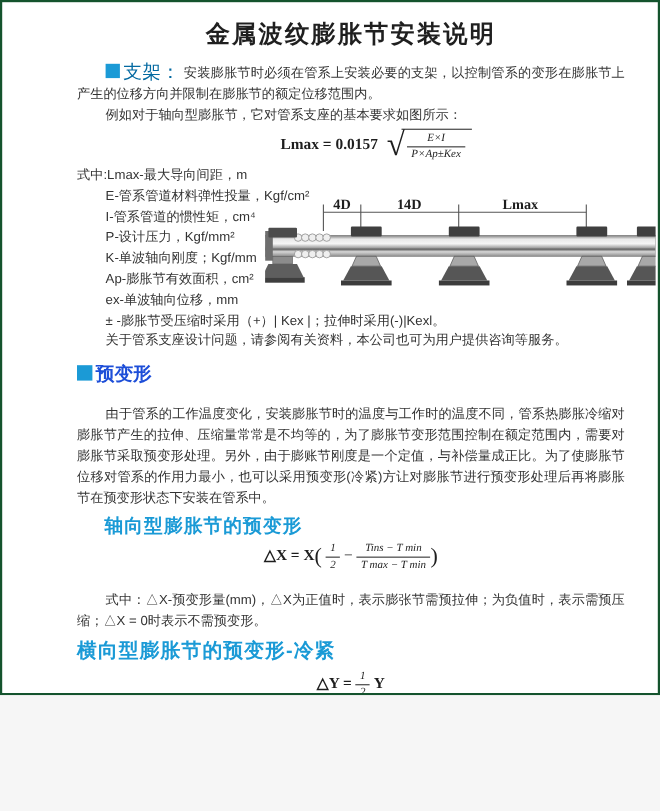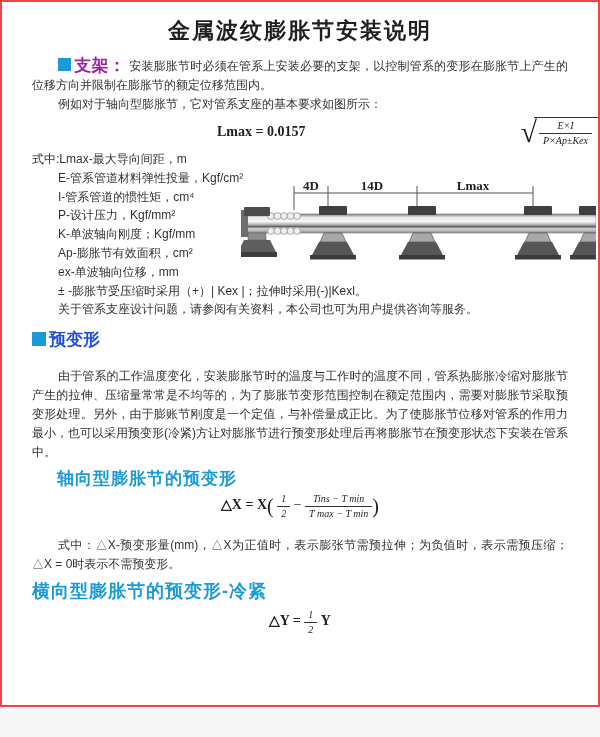--- a/index.html
+++ b/index.html
@@ -1,46 +1,46 @@
 <!DOCTYPE html>
 <html><head>
 <meta charset="utf-8">
 <style>
   html,body { margin:0; padding:0; background:#f6f6f6; }
   .page {
-    position:relative; width:600px; height:707px; box-sizing:border-box;
-    background:#ffffff; border:2px solid #ef4444; overflow:hidden;
-    font-family:"Liberation Sans", sans-serif; color:#333;
+    position:relative; width:600px; height:632px; box-sizing:border-box;
+    background:#ffffff; border:2px solid #14532d; overflow:hidden;
+    font-family:"Liberation Sans", sans-serif; color:#333;padding-left:38px;
   }
   .title {
     margin:14px 0 0; text-align:center; font-size:22px; font-weight:bold;
     color:#1f1f1f; letter-spacing:2px;
   }
   .para { margin:0 30px; font-size:12px; line-height:19px; text-align:justify; }
   .ti { text-indent:26px; }
   .mt10 { margin-top:10px; }
   .sec-bullet {
     display:inline-block; width:13px; height:13px; background:#1b9ad6;
     margin-right:3px; vertical-align:-1px;
   }
   .sec-bullet.big { width:14px; height:14px; }
-  .runin-head { color:#a21caf; font-size:17px; font-weight:bold; vertical-align:-1px; }
+  .runin-head { color:#0369a1; font-size:17px; font-weight:normal; vertical-align:-1px; }
   .sec-heading { margin:8px 0 0 30px; font-size:17px; font-weight:bold; color:#1d4ed8; }
   .sub-heading { margin:5px 0 0 55px; font-size:17px; font-weight:bold; color:#1a9ad6; letter-spacing:1px; }
   .sub-heading.l30 { margin-left:30px; font-size:18px; }
 
   
   .formula { font-family:"Liberation Serif", serif; color:#1e1e1e; font-size:14px; }
   .f-lhs { font-weight:bold; }
   .frac { display:inline-block; vertical-align:middle; text-align:center;
           font-style:italic; font-size:10px; line-height:1.15; }
   .frac .num { display:block; border-bottom:1px solid #333; padding:0 4px 1px; }
   .frac .den { display:block; padding:1px 4px 0; }
   .paren { font-size:20px; vertical-align:middle; }
-  .formula1 { margin:3px 0 2px 215px; display:flex; align-items:center;justify-content:space-between; }
+  .formula1 { margin:3px 0 2px 215px; display:flex; align-items:center; }
   .sqrt { display:inline-flex; align-items:center; margin-left:8px; }
   .sqrt-sign { font-size:30px; line-height:0.9; margin-right:-3px; font-weight:400; }
   .sqrt-body { border-top:1.6px solid #333; padding:2px 6px 0 5px; }
   .center-formula { text-align:center; margin:3px 0 2px; }
 
   
   .defs-wrap { position:relative; margin:4px 30px 0; height:170px; }
   .def { font-size:12px; line-height:18.8px; white-space:nowrap; }
   .def.ind { padding-left:26px; }
   .diagram { position:absolute; top:30px; right:-28px; width:355px; height:95px; }

